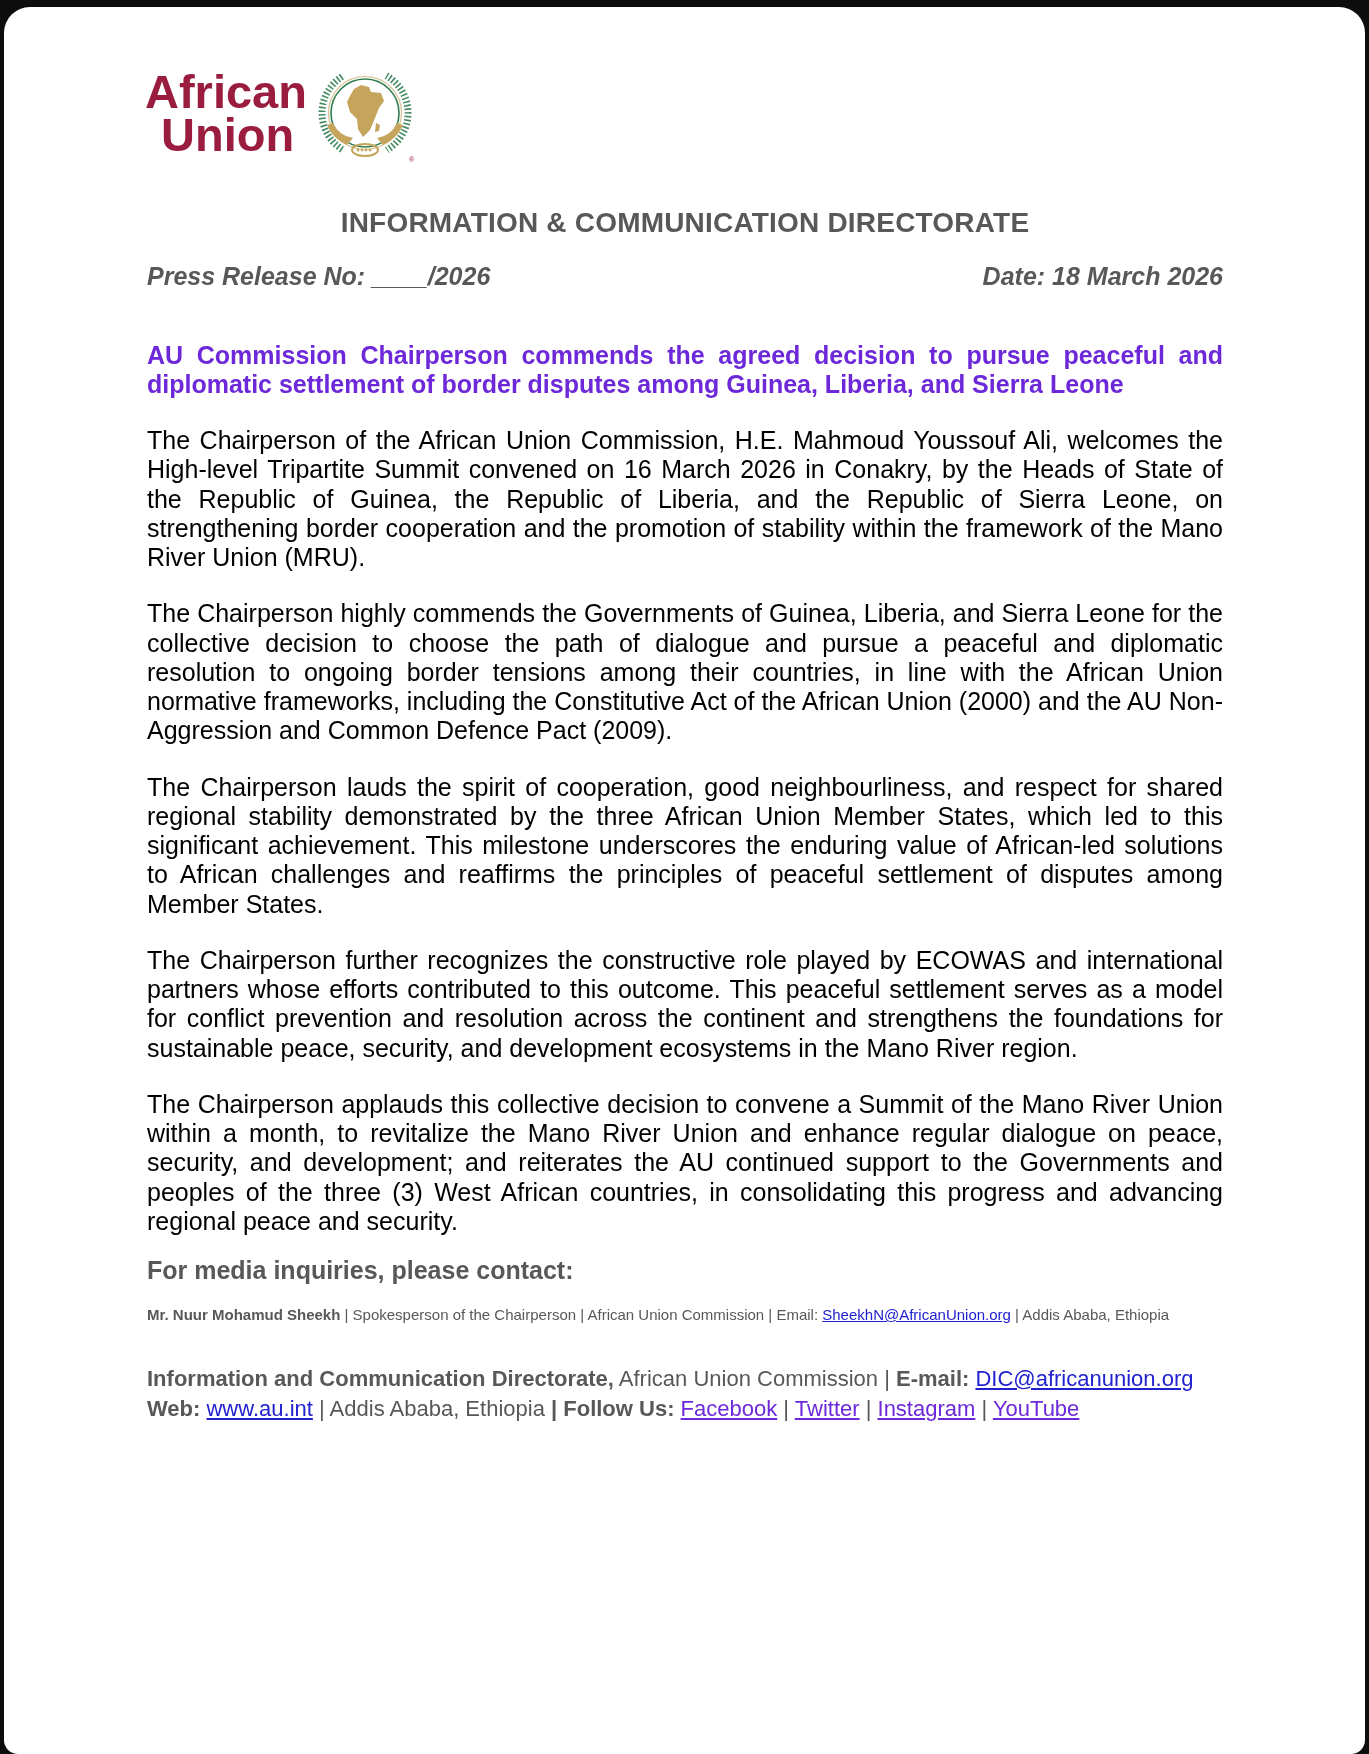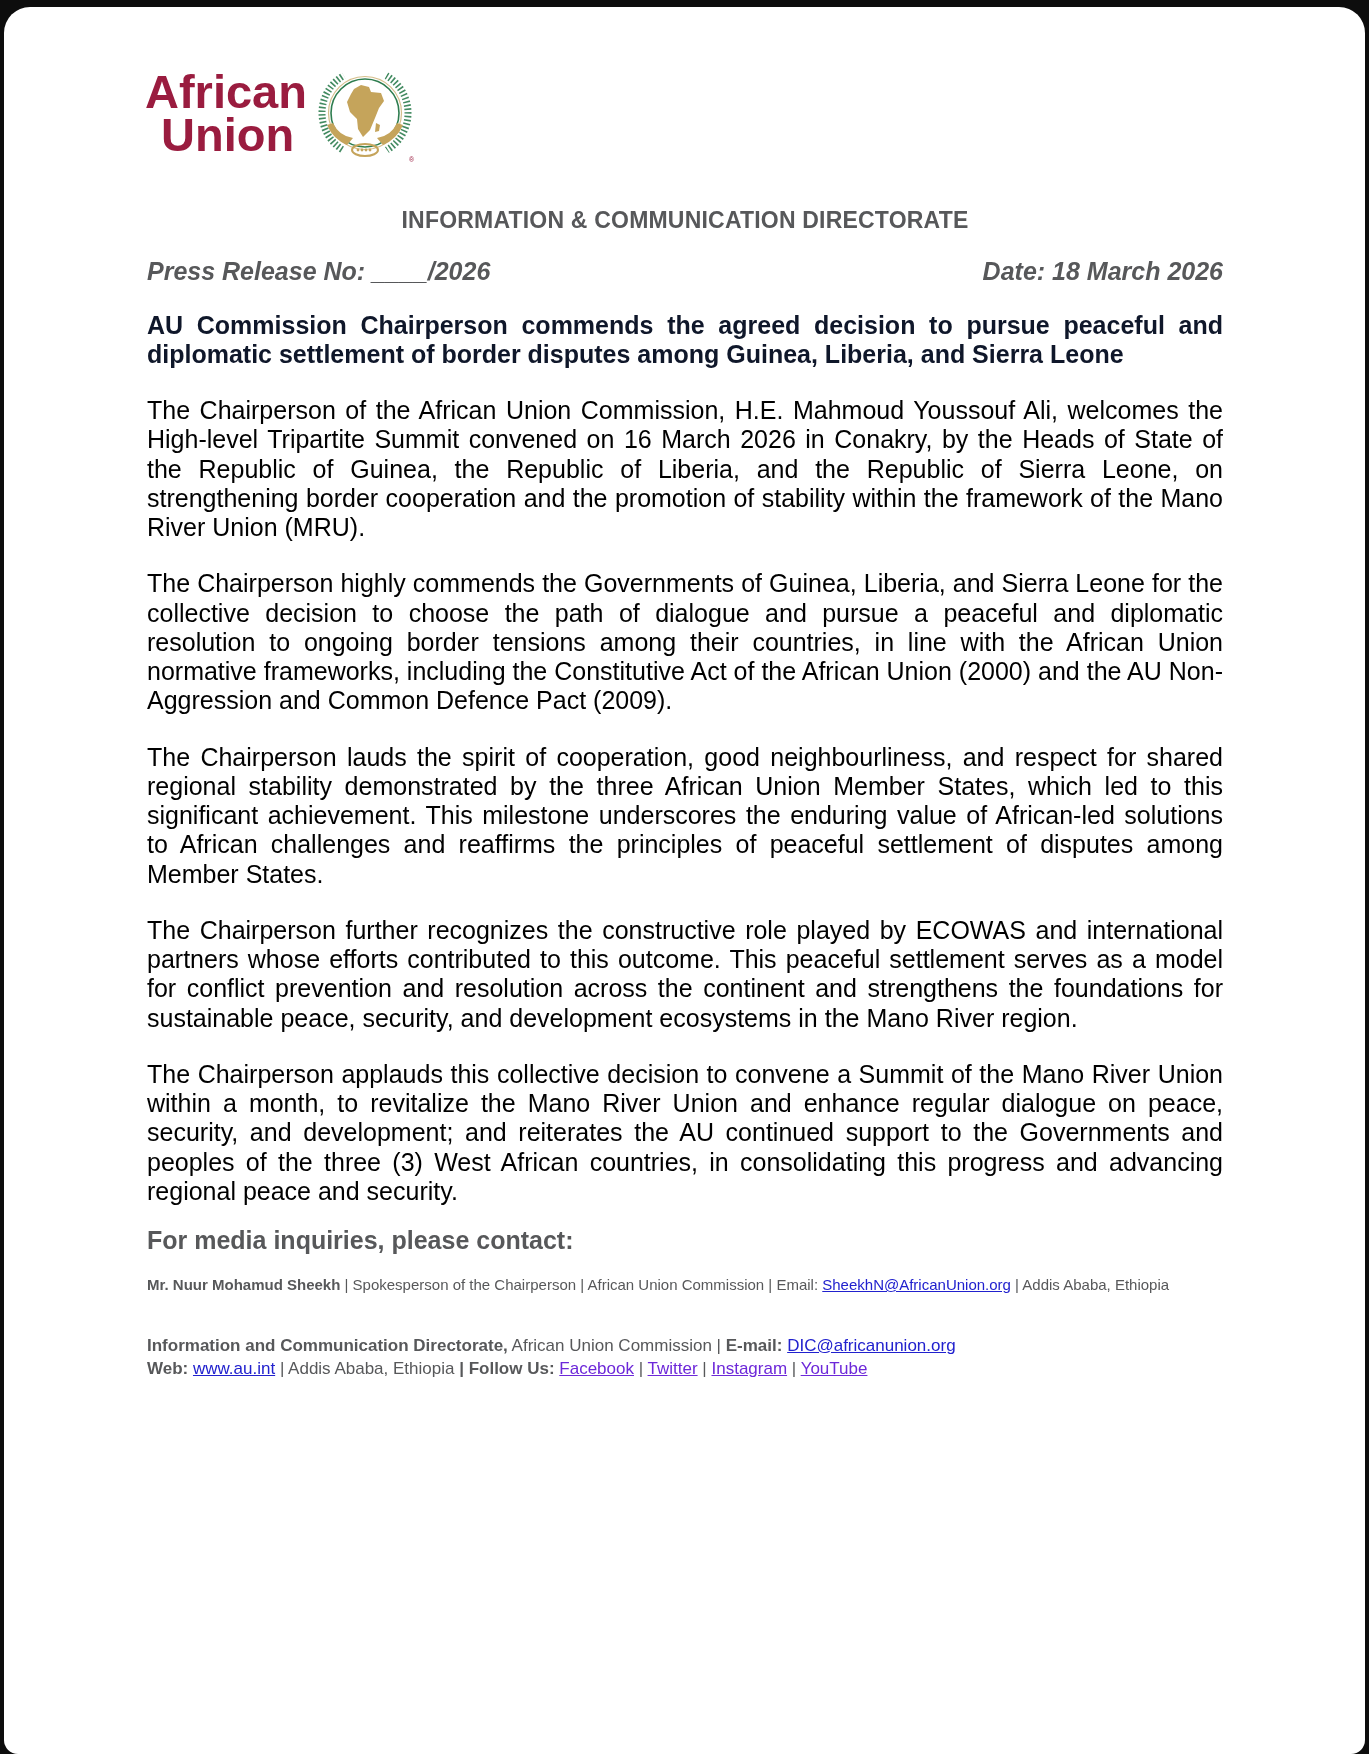--- a/index.html
+++ b/index.html
@@ -26,41 +26,41 @@
     letter-spacing:0px;
     font-weight:700;
   }
   .logo-text .l2{padding-left:16px;}
   .emblem{width:104px;height:104px;margin-top:4px;}
   
   .dir-title{
     text-align:center;
     color:#57585A;
     font-weight:bold;
-    font-size:23px;
+    font-size:28px;
     margin-top:40px;
     letter-spacing:0.2px;
   }
   
   .meta{
     margin-top:22px;
     color:#57585A;
     font-weight:bold;
     font-size:25px;
     line-height:1.26;
   }
   .meta-row{display:flex;justify-content:space-between;font-style:italic;}
   
   .headline{
-    margin-top:23px;
+    margin-top:48px;
     font-weight:bold;
     font-size:25px;
     line-height:1.17;
     text-align:justify;
-    color:#0f172a;
+    color:#6d28d9;
   }
   
   .body-par{
     margin:27px 0 0 0;
     font-size:25px;
     line-height:1.17;
     text-align:justify;
     color:#000;
   }
   
@@ -80,21 +80,21 @@
   .contact .name{font-weight:bold;}
   a.blue-link, .blue-link{
     color:#2121CE;
     text-decoration:underline;
     cursor:pointer;
   }
   
   .footer{
     margin-top:38px;
     color:#57585A;
-    font-size:17px;
+    font-size:22px;
     line-height:1.38;
     text-align:justify;
   }
   .footer .b{font-weight:bold;}
   .gray-link{
     color:#6d28d9;
     text-decoration:underline;
     cursor:pointer;
   }
 </style>

